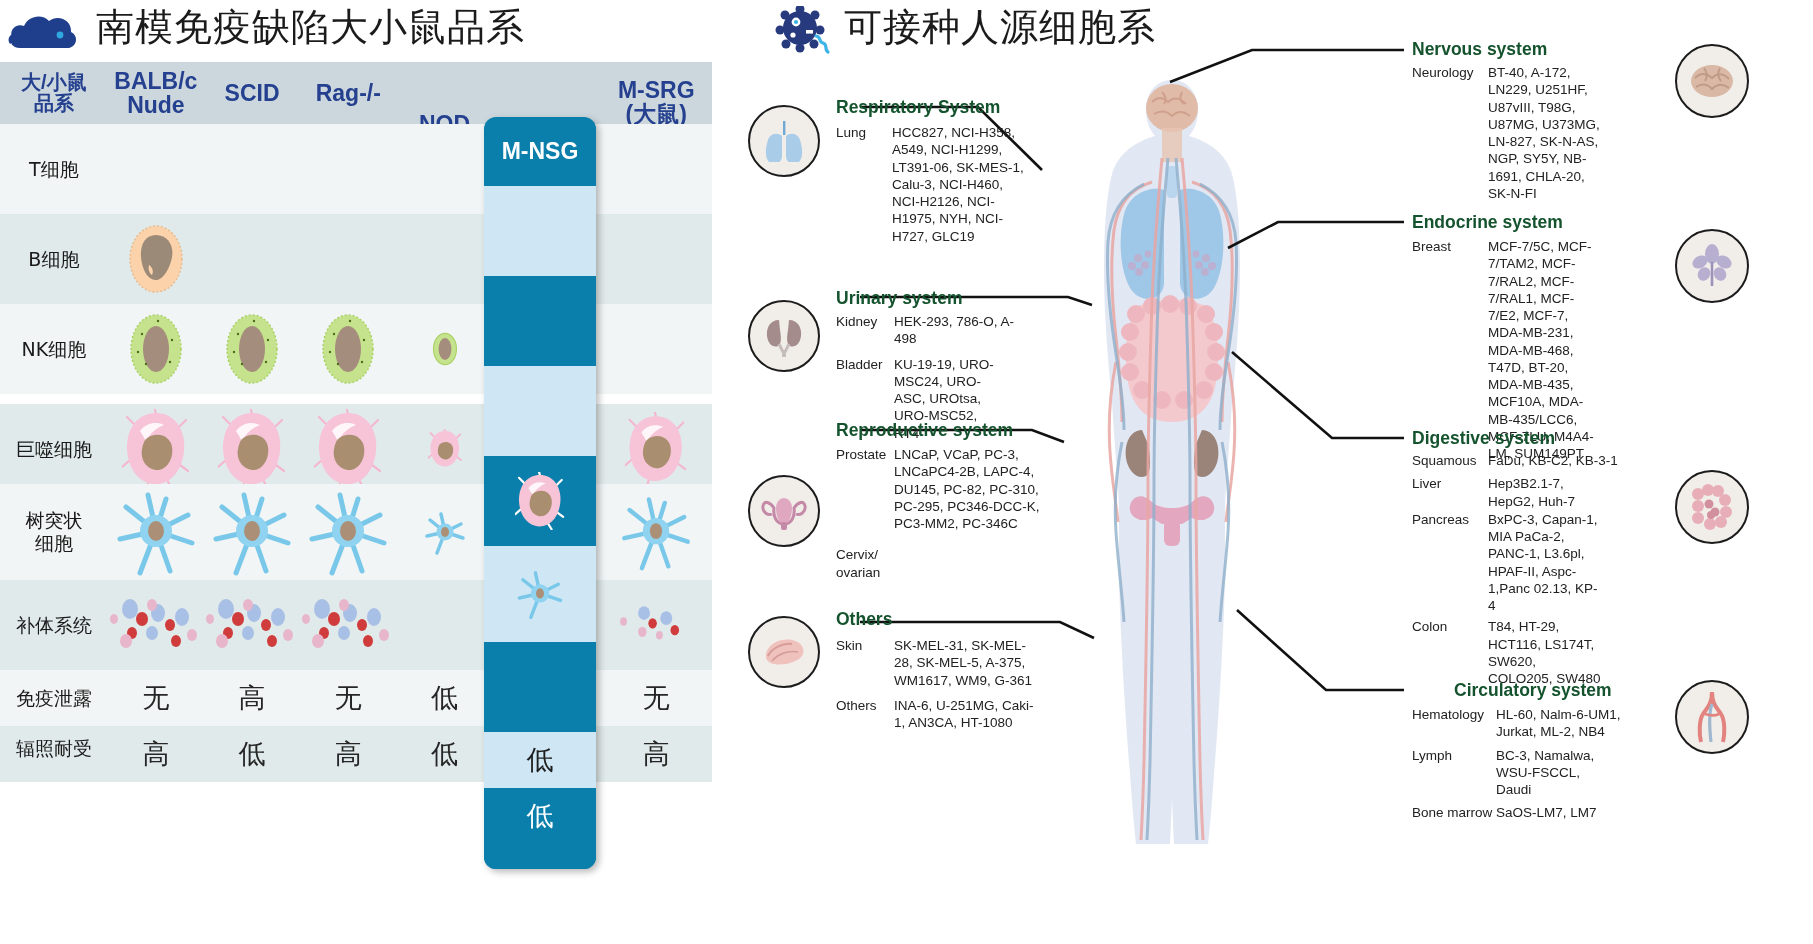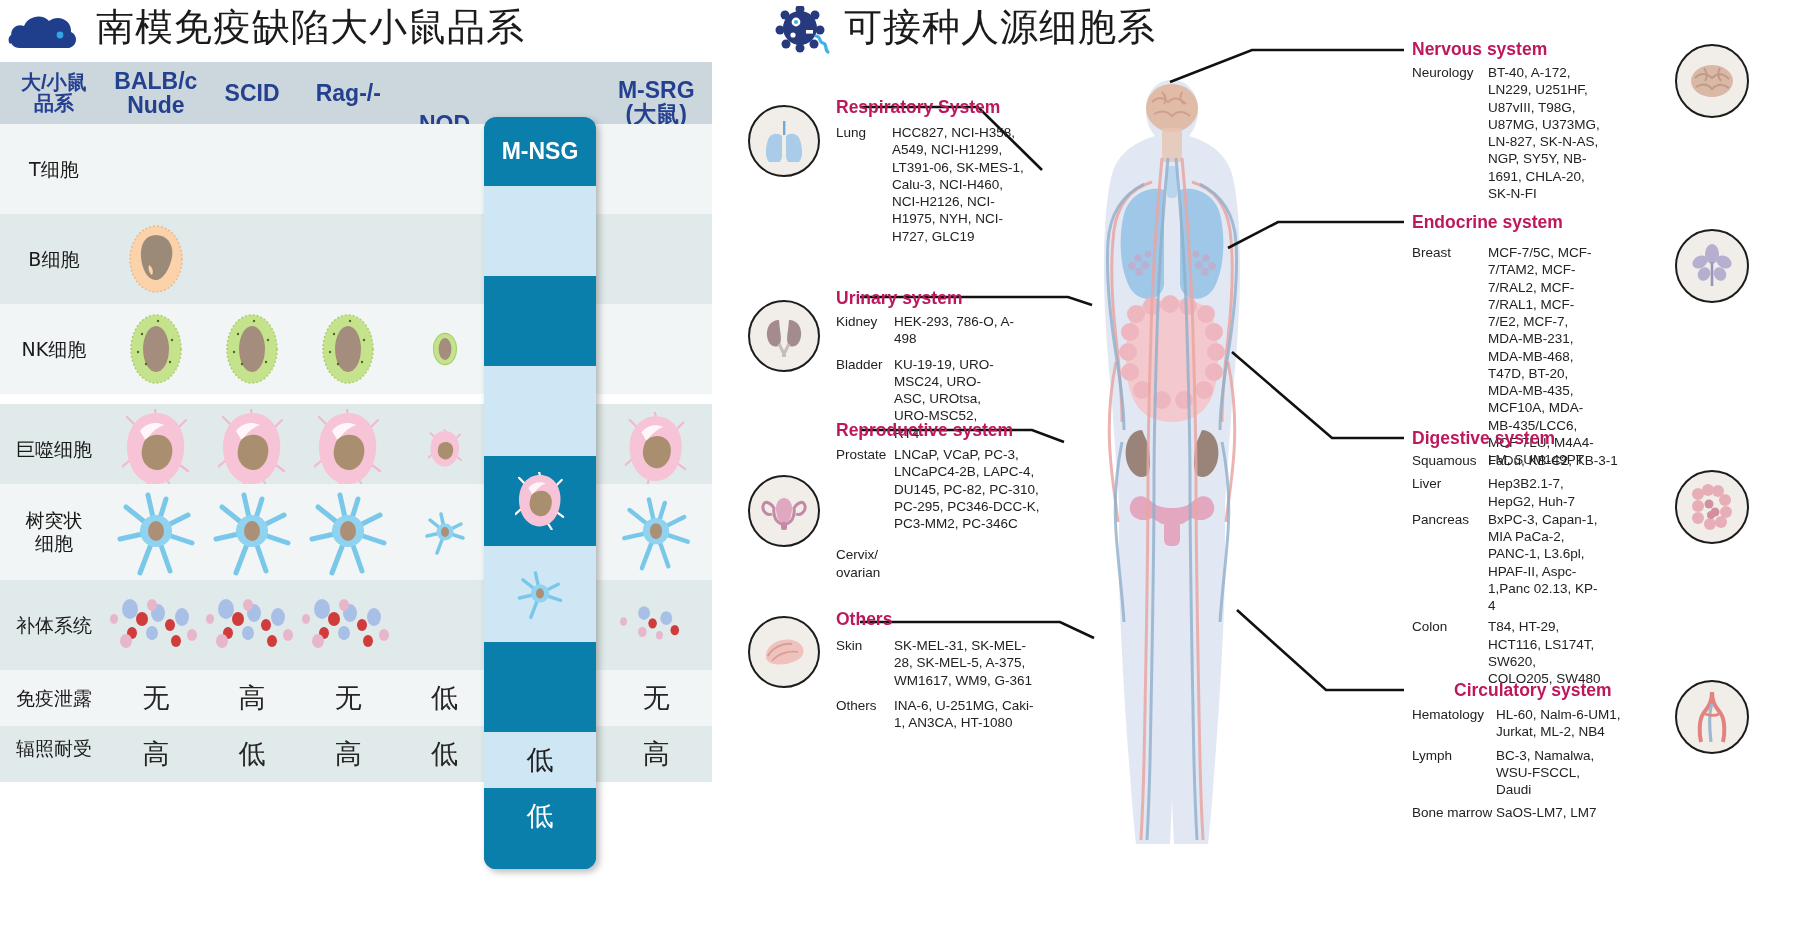--- a/index.html
+++ b/index.html
@@ -81,21 +81,21 @@
   
   .right-panel { position: absolute; left: 712px; top: 0; width: 1101px; height: 944px; }
   .virus-icon { position: absolute; left: 60px; top: 6px; width: 60px; height: 52px; }
   .right-title {
     position: absolute; left: 132px; top: 2px;
     font-size: 38px; color: #1b1b1b; letter-spacing: 1px;
     font-family: "DejaVu Sans", sans-serif; white-space: nowrap;
   }
 
   .sec-title {
-    position: absolute; font-weight: bold; font-size: 17.5px; color: #be185d;
+    position: absolute; font-weight: bold; font-size: 17.5px; color: #14532d;
     white-space: nowrap; font-family: "Liberation Sans", sans-serif;
   }
   .sec-rows { position: absolute; }
   .sec-line { display: flex; align-items: flex-start; margin-bottom: 1px; }
   .sec-key {
     font-size: 13.5px; color: #222; line-height: 1.28;
     font-family: "Liberation Sans", sans-serif;
     flex: 0 0 auto;
   }
   .sec-val {
@@ -794,21 +794,21 @@
         <g stroke="#bf9b87" stroke-width="2" fill="none">
           <path d="M8 18 q8 -8 17 0 q8 -8 17 1"></path>
           <path d="M9 27 q9 -6 16 2 q8 -8 17 -1"></path>
           <path d="M17 8 q5 7 1 13"></path>
             <path d="M33 8 q-4 7 1 13"></path>
         </g>
       </svg>
     </div>
 
     <div class="sec-title" style="left:700px;top:212px;">Endocrine system</div>
-    <div class="sec-rows" style="left:700px;top:244px;width:250px;">
+    <div class="sec-rows" style="left:700px;top:238px;width:250px;">
       <div class="sec-line">
         <div class="sec-key" style="width:76px;">Breast</div>
         <div class="sec-val" style="width:112px;">MCF-7/5C, MCF-7/TAM2, MCF-7/RAL2, MCF-7/RAL1, MCF-7/E2, MCF-7, MDA-MB-231, MDA-MB-468, T47D, BT-20, MDA-MB-435, MCF10A, MDA-MB-435/LCC6, MCF-7LU, M4A4-LM, SUM149PT</div>
       </div>
     </div>
     <div class="organ-badge" style="left:963px;top:229px;width:74px;height:74px;">
       <svg width="50" height="48" viewBox="0 0 50 48">
         <g fill="#b7afd0">
           <ellipse cx="25" cy="12" rx="7" ry="10"></ellipse>
           <ellipse cx="13" cy="20" rx="8" ry="6" transform="rotate(-30 13 20)"></ellipse>

